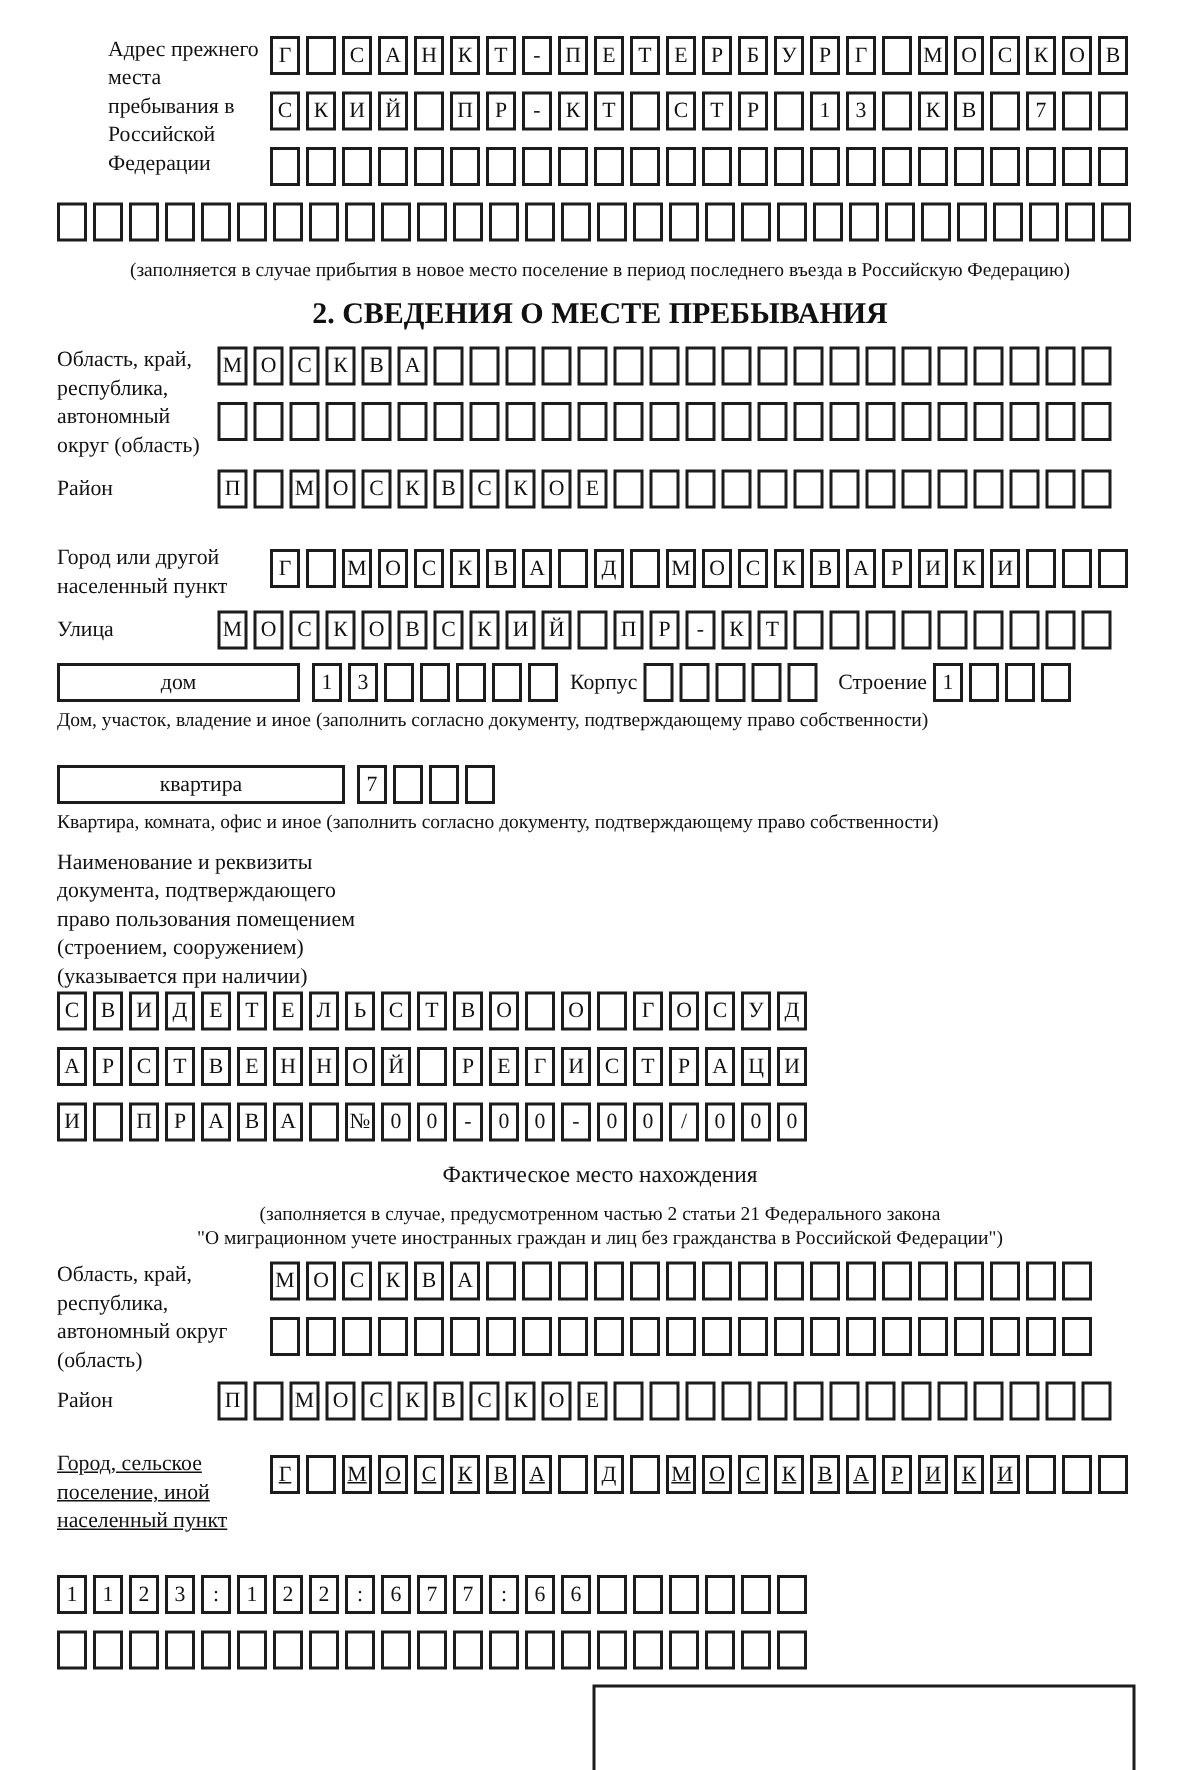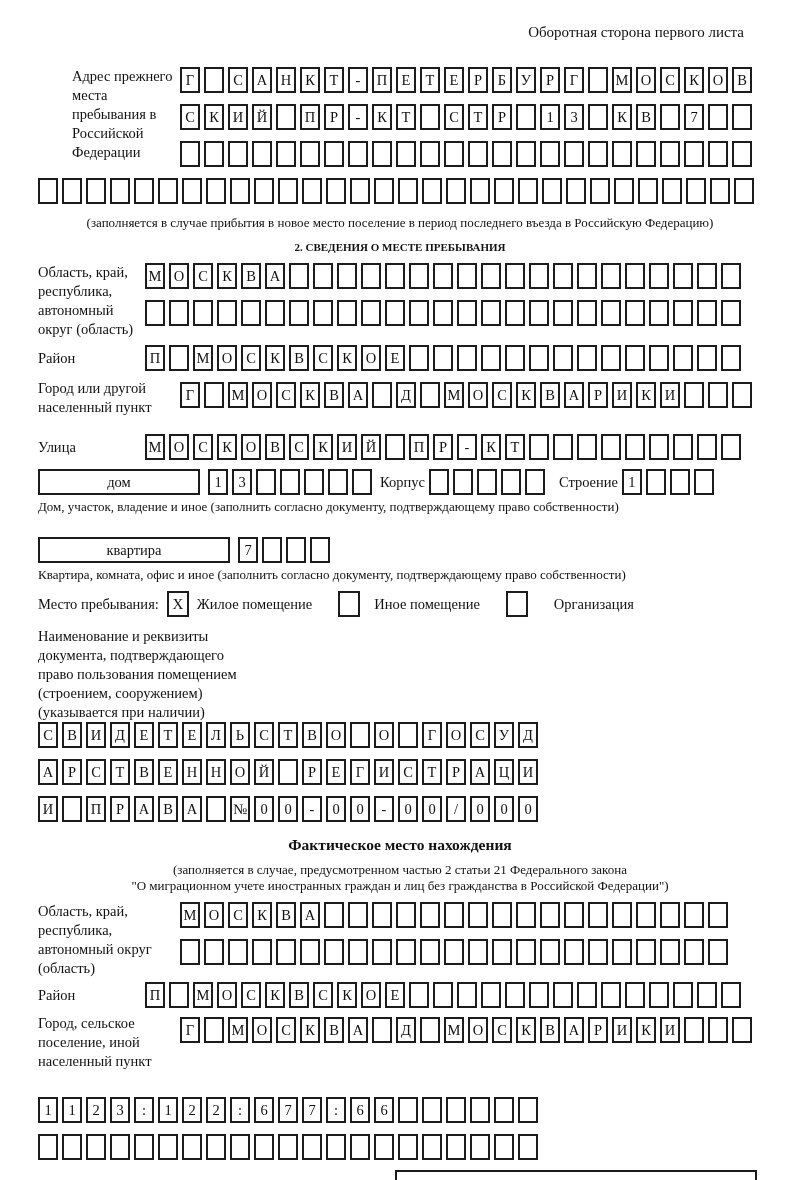--- a/index.html
+++ b/index.html
@@ -13,39 +13,38 @@
   .w217{width:217px;}
   .w169{width:169px;}
   .pad34{padding-left:34px;box-sizing:border-box;font-family:Liberation Serif, serif;}
   .stack > .cells{margin-bottom:11px;}
   .stack > .cells:last-child{margin-bottom:0;}
   .cells{display:flex;flex:0 0 auto;}
   .cell{box-sizing:border-box;width:20px;height:26px;border:2px solid #1c1c1c;margin-right:4px;display:flex;align-items:center;justify-content:center;font-size:14.5px;background:#fff;}
   .cell:last-child{margin-right:0;}
   .mb11{margin-bottom:11px;}
   .note{font-size:13px;text-align:center;}
-  .sec-title{font-size:11px;font-weight:bold;text-align:center;margin:10px 0 10px 0;}
-  .fact-title{font-size:15.5px;font-weight:bold;text-align:center;margin:14px 0 8px 0;}
+  .sec-title{font-size:20px;font-weight:bold;text-align:center;margin:10px 0 10px 0;}
+  .fact-title{font-size:15.5px;font-weight:normal;text-align:center;margin:14px 0 8px 0;}
   .wbox{box-sizing:border-box;border:2px solid #1c1c1c;height:26px;display:flex;align-items:center;justify-content:center;font-size:14.5px;background:#fff;}
   .inlabel{font-size:14.5px;line-height:26px;white-space:nowrap;}
   .cbox{box-sizing:border-box;width:22px;height:26px;border:2px solid #1c1c1c;display:inline-flex;align-items:center;justify-content:center;font-size:15px;background:#fff;}
   .mesto-row{display:flex;align-items:center;margin-top:8px;}
   .mesto-row .inlabel{line-height:26px;}
   .stamp-box{box-sizing:border-box;margin-left:357px;width:362px;height:175px;border:2px solid #1c1c1c;margin-top:10px;}
   .gap4{width:4px;flex:0 0 auto;}
   .gap8{width:8px;flex:0 0 auto;}
   .gap14{width:14px;flex:0 0 auto;}
   .gap26{width:26px;flex:0 0 auto;}
 </style>
 </head>
 <body>
 
 <div class="page">
 
-  <div class="top-note">Оборотная сторона первого листа</div>
 
   <div class="frow">
     <div class="flabel w142 pad34">Адрес прежнего места пребывания в Российской Федерации</div>
     <div class="stack">
       <div class="cells">
           <span class="cell">Г</span>
           <span class="cell"></span>
           <span class="cell">С</span>
           <span class="cell">А</span>
           <span class="cell">Н</span>
@@ -243,21 +242,21 @@
         <span class="cell"></span>
         <span class="cell"></span>
         <span class="cell"></span>
         <span class="cell"></span>
         <span class="cell"></span>
         <span class="cell"></span>
         <span class="cell"></span>
       </div>
   </div>
 
-  <div class="frow" style="margin-top:8px;">
+  <div class="frow" style="margin-top:24px;">
     <div class="flabel w142">Город или другой населенный пункт</div>
     <div class="cells" style="margin-top:3px;">
         <span class="cell">Г</span>
         <span class="cell"></span>
         <span class="cell">М</span>
         <span class="cell">О</span>
         <span class="cell">С</span>
         <span class="cell">К</span>
         <span class="cell">В</span>
         <span class="cell">А</span>
@@ -273,21 +272,21 @@
         <span class="cell">Р</span>
         <span class="cell">И</span>
         <span class="cell">К</span>
         <span class="cell">И</span>
         <span class="cell"></span>
         <span class="cell"></span>
         <span class="cell"></span>
       </div>
   </div>
 
-  <div class="frow" style="margin-top:17px;">
+  <div class="frow" style="margin-top:6px;">
     <div class="flabel w107" style="line-height:26px;">Улица</div>
     <div class="cells">
         <span class="cell">М</span>
         <span class="cell">О</span>
         <span class="cell">С</span>
         <span class="cell">К</span>
         <span class="cell">О</span>
         <span class="cell">В</span>
         <span class="cell">С</span>
         <span class="cell">К</span>
@@ -350,35 +349,20 @@
     <div class="gap8"></div>
     <div class="cells">
         <span class="cell">7</span>
         <span class="cell"></span>
         <span class="cell"></span>
         <span class="cell"></span>
       </div>
   </div>
   <div class="note" style="text-align:left;margin:4px 0 2px 0;">Квартира, комната, офис и иное (заполнить согласно документу, подтверждающему право собственности)</div>
 
-  <div class="mesto-row">
-    <span class="inlabel">Место пребывания:</span>
-    <div class="gap8"></div>
-    <span class="cbox">X</span>
-    <div class="gap8"></div>
-    <span class="inlabel">Жилое помещение</span>
-    <div class="gap26"></div>
-    <span class="cbox"></span>
-    <div class="gap14"></div>
-    <span class="inlabel">Иное помещение</span>
-    <div class="gap26"></div>
-    <span class="cbox"></span>
-    <div class="gap26"></div>
-    <span class="inlabel">Организация</span>
-  </div>
 
   <div class="frow" style="margin-top:10px;flex-direction:column;">
     <div class="flabel w217">Наименование и реквизиты документа, подтверждающего право пользования помещением (строением, сооружением) (указывается при наличии)</div>
     <div class="stack">
       <div class="cells">
           <span class="cell">С</span>
           <span class="cell">В</span>
           <span class="cell">И</span>
           <span class="cell">Д</span>
           <span class="cell">Е</span>
@@ -532,21 +516,21 @@
         <span class="cell"></span>
         <span class="cell"></span>
         <span class="cell"></span>
         <span class="cell"></span>
         <span class="cell"></span>
         <span class="cell"></span>
         <span class="cell"></span>
       </div>
   </div>
 
-  <div class="frow" style="margin-top:6px;">
+  <div class="frow" style="margin-top:20px;text-decoration:underline;">
     <div class="flabel w142">Город, сельское поселение, иной населенный пункт</div>
     <div class="cells" style="margin-top:3px;">
         <span class="cell">Г</span>
         <span class="cell"></span>
         <span class="cell">М</span>
         <span class="cell">О</span>
         <span class="cell">С</span>
         <span class="cell">К</span>
         <span class="cell">В</span>
         <span class="cell">А</span>

